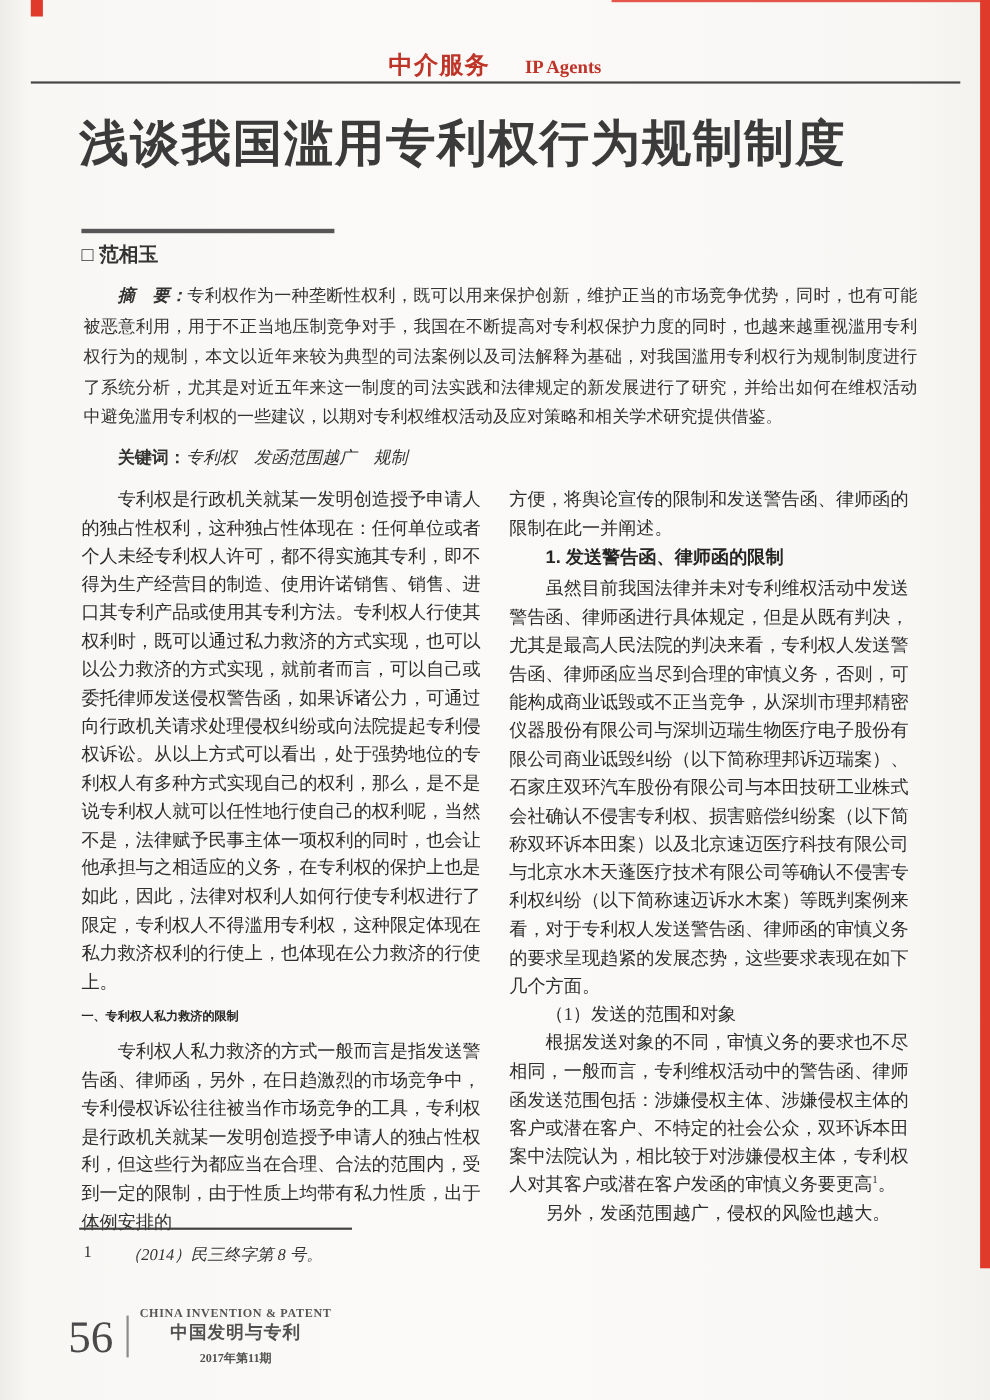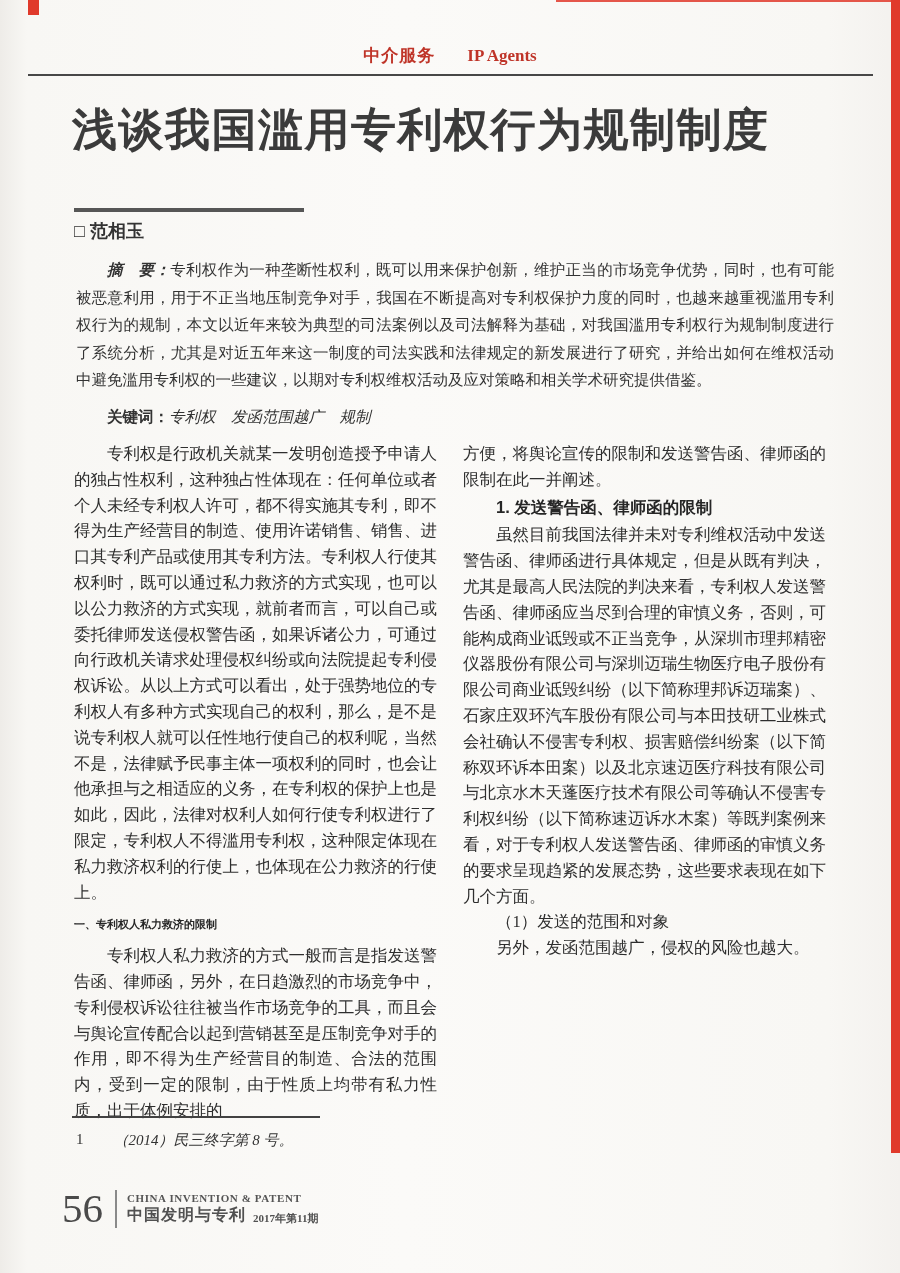--- a/index.html
+++ b/index.html
@@ -12,21 +12,21 @@
     position:relative;width:900px;height:1273px;overflow:hidden;
     background:linear-gradient(90deg,#eeece8 0%,#f8f7f4 3%,#fbfaf8 45%,#f8f7f4 92%,#f3f1ee 100%);
     color:#2f2f2f;
   }
   
   .corner-mark{position:absolute;left:28px;top:0;width:11px;height:15px;background:#e03a2b;}
   .edge-strip{position:absolute;right:0;top:0;width:9px;height:1153px;background:#e03a2b;}
   .top-line{position:absolute;left:556px;top:0;width:344px;height:2px;background:#e03a2b;opacity:.85;}
   
   .header{position:absolute;left:0;top:44px;width:900px;text-align:center;color:#bf3428;}
-  .header .cat-cn{font-family:"Liberation Sans",sans-serif;font-weight:700;font-size:17px;letter-spacing:1px;}
+  .header .cat-cn{font-family:"Liberation Sans",sans-serif;font-weight:700;font-size:22px;letter-spacing:1px;}
   .header .cat-en{font-family:"Liberation Serif",serif;font-weight:700;font-size:17px;margin-left:28px;}
   .header-rule{position:absolute;left:28px;top:74px;width:845px;height:2px;background:#474747;}
   
   .title{
     position:absolute;left:72px;top:103px;width:790px;
     font-family:"Liberation Sans",sans-serif;font-weight:900;
     font-size:45px;letter-spacing:1.5px;color:#3b3b3b;margin:0;line-height:1.2;
   }
   .title-rule{position:absolute;left:74px;top:208px;width:230px;height:4px;background:#565656;}
   .author{
@@ -72,21 +72,21 @@
   
   .footer{
     position:absolute;left:62px;top:1188px;display:flex;align-items:center;color:#4d4d4d;
   }
   .footer .pagenum{
     font-family:"Liberation Serif",serif;font-size:41px;line-height:1;color:#4a4a4a;
   }
   .footer .divider{width:2px;height:38px;background:#8a8a8a;margin:0 10px 0 12px;}
   .journal{display:flex;flex-direction:column;justify-content:center;line-height:1.25;}
   .journal .jr-en{font-size:11px;letter-spacing:.6px;color:#555;font-weight:600;}
-  .journal .jr-cn-line{display:flex;align-items:flex-end;gap:7px;}
+  .journal .jr-cn-line{display:flex;align-items:center;gap:7px;flex-direction:column;}
   .journal .jr-cn{font-family:"Liberation Sans",sans-serif;font-size:16px;font-weight:700;color:#515151;letter-spacing:1px;}
   .journal .jr-issue{font-size:11px;font-weight:700;color:#515151;}
 </style>
 </head>
 <body>
 
 <div class="page">
 
   <div class="corner-mark"></div>
   <div class="edge-strip"></div>
@@ -108,27 +108,28 @@
 
   <section class="abstract">
     <p class="abs-para"><span class="abs-label">摘　要：</span><span class="abs-text">专利权作为一种垄断性权利，既可以用来保护创新，维护正当的市场竞争优势，同时，也有可能被恶意利用，用于不正当地压制竞争对手，我国在不断提高对专利权保护力度的同时，也越来越重视滥用专利权行为的规制，本文以近年来较为典型的司法案例以及司法解释为基础，对我国滥用专利权行为规制制度进行了系统分析，尤其是对近五年来这一制度的司法实践和法律规定的新发展进行了研究，并给出如何在维权活动中避免滥用专利权的一些建议，以期对专利权维权活动及应对策略和相关学术研究提供借鉴。</span></p>
     <p class="keywords"><span class="kw-label">关键词：</span><span class="kw-text">专利权　发函范围越广　规制</span></p>
   </section>
 
   <div class="columns">
     <div class="col">
       <p class="para indent">专利权是行政机关就某一发明创造授予申请人的独占性权利，这种独占性体现在：任何单位或者个人未经专利权人许可，都不得实施其专利，即不得为生产经营目的制造、使用许诺销售、销售、进口其专利产品或使用其专利方法。专利权人行使其权利时，既可以通过私力救济的方式实现，也可以以公力救济的方式实现，就前者而言，可以自己或委托律师发送侵权警告函，如果诉诸公力，可通过向行政机关请求处理侵权纠纷或向法院提起专利侵权诉讼。从以上方式可以看出，处于强势地位的专利权人有多种方式实现自己的权利，那么，是不是说专利权人就可以任性地行使自己的权利呢，当然不是，法律赋予民事主体一项权利的同时，也会让他承担与之相适应的义务，在专利权的保护上也是如此，因此，法律对权利人如何行使专利权进行了限定，专利权人不得滥用专利权，这种限定体现在私力救济权利的行使上，也体现在公力救济的行使上。</p>
       <h2 class="h-section">一、专利权人私力救济的限制</h2>
-      <p class="para indent">专利权人私力救济的方式一般而言是指发送警告函、律师函，另外，在日趋激烈的市场竞争中，专利侵权诉讼往往被当作市场竞争的工具，而且会与舆论宣传配合以起到营销甚至是压制竞争对手的作用，即不得为生产经营目的制造、合法的范围内，受到一定的限制，由于性质上均带有私力性质，出于体例安排的</p>
+      <p class="para indent">专利权人私力救济的方式一般而言是指发送警告函、律师函，另外，在日趋激烈的市场竞争中，专利侵权诉讼往往被当作市场竞争的工具，专利权是行政机关就某一发明创造授予申请人的独占性权利，但这些行为都应当在合理、合法的范围内，受到一定的限制，由于性质上均带有私力性质，出于体例安排的</p>
     </div>
     <div class="col">
       <p class="para">方便，将舆论宣传的限制和发送警告函、律师函的限制在此一并阐述。</p>
       <h3 class="h-sub">1. 发送警告函、律师函的限制</h3>
       <p class="para indent">虽然目前我国法律并未对专利维权活动中发送警告函、律师函进行具体规定，但是从既有判决，尤其是最高人民法院的判决来看，专利权人发送警告函、律师函应当尽到合理的审慎义务，否则，可能构成商业诋毁或不正当竞争，从深圳市理邦精密仪器股份有限公司与深圳迈瑞生物医疗电子股份有限公司商业诋毁纠纷（以下简称理邦诉迈瑞案）、石家庄双环汽车股份有限公司与本田技研工业株式会社确认不侵害专利权、损害赔偿纠纷案（以下简称双环诉本田案）以及北京速迈医疗科技有限公司与北京水木天蓬医疗技术有限公司等确认不侵害专利权纠纷（以下简称速迈诉水木案）等既判案例来看，对于专利权人发送警告函、律师函的审慎义务的要求呈现趋紧的发展态势，这些要求表现在如下几个方面。</p>
       <p class="para indent">（1）发送的范围和对象</p>
+      <p class="para indent"><span>根据发送对象的不同，审慎义务的要求也不尽相同，一般而言，专利维权活动中的警告函、律师函发送范围包括：涉嫌侵权主体、涉嫌侵权主体的客户或潜在客户、不特定的社会公众，双环诉本田案中法院认为，相比较于对涉嫌侵权主体，专利权人对其客户或潜在客户发函的审慎义务要更高</span><sup class="fn">1</sup><span>。</span></p>
       <p class="para indent">另外，发函范围越广，侵权的风险也越大。</p>
     </div>
   </div>
 
   <div class="footnote-rule"></div>
   <div class="footnote">
     <span class="fn-num">1</span>
     <span class="fn-text">（2014）民三终字第 8 号。</span>
   </div>
 

